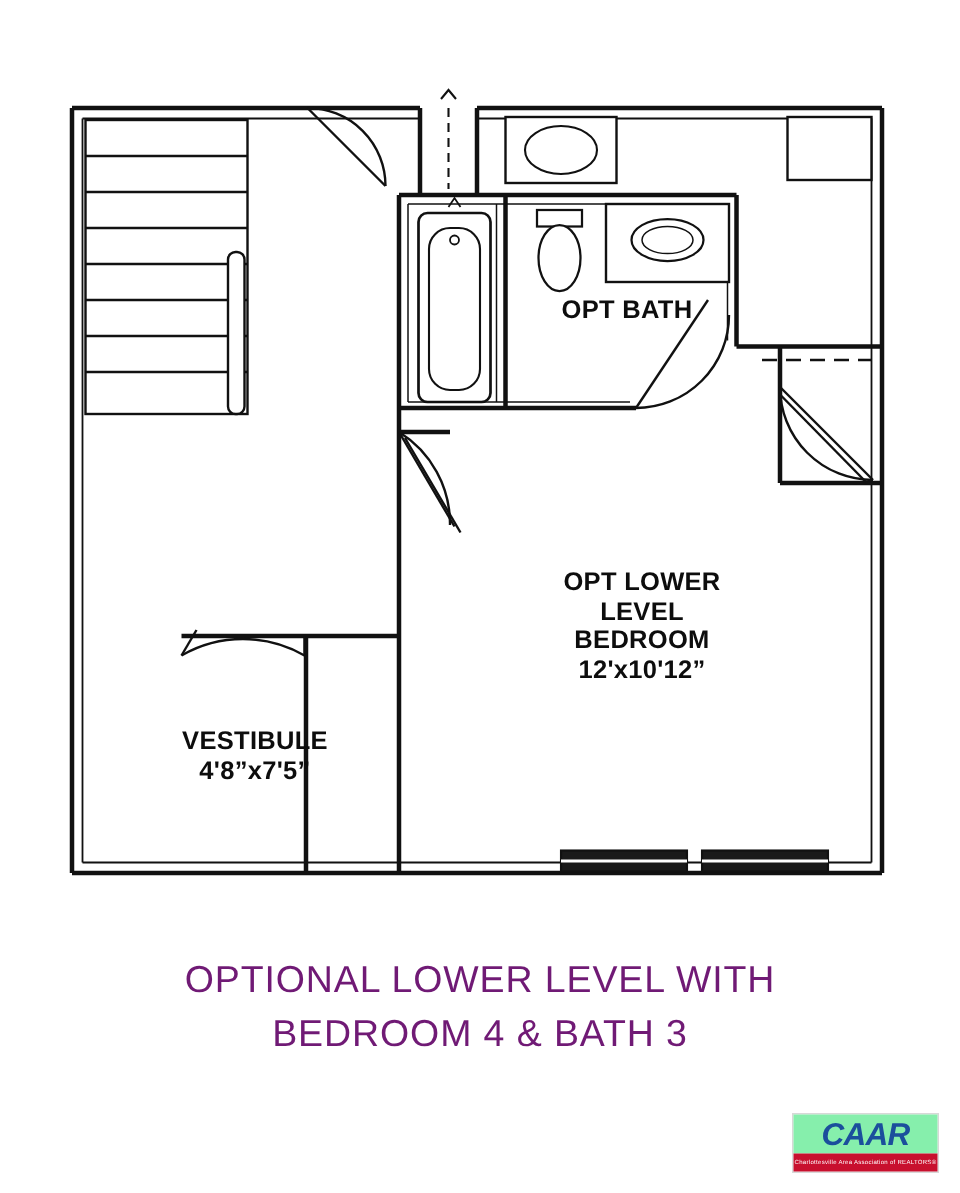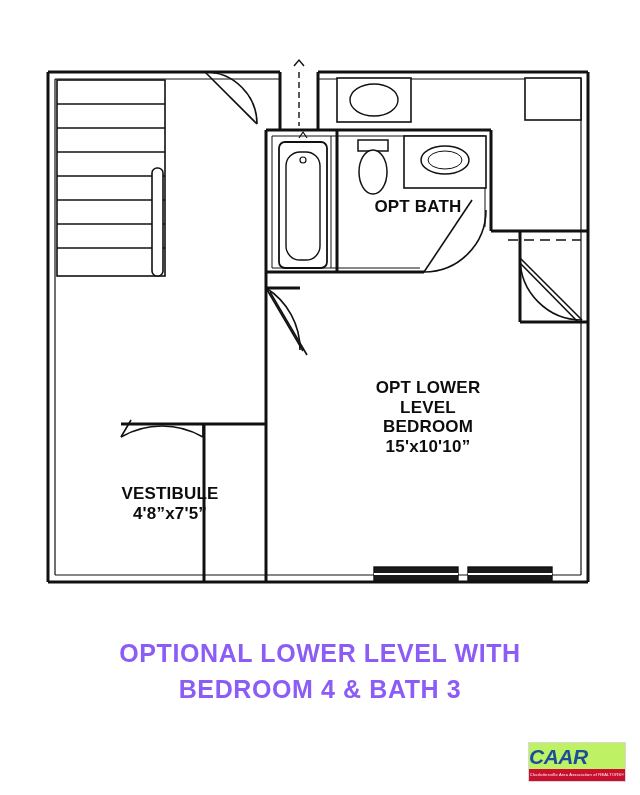--- a/index.html
+++ b/index.html
@@ -49,41 +49,42 @@
     width: 160px;
     font-size: 17px;
   }
   #plan-title {
     position: absolute;
     left: 20px;
     top: 636px;
     width: 600px;
     text-align: center;
     font-size: 25px;
-    font-weight: bold;
+    font-weight: normal;
     letter-spacing: 0.6px;
     line-height: 1.42;
-    color: #8b5cf6;
+    color: #701a75;
     white-space: pre-line;
   }
   #caar-logo {
     position: absolute;
     left: 528px;
     top: 742px;
     width: 98px;
     height: 40px;
     background: #ffffff;
     border: 1px solid #d8d8d8;
     box-sizing: border-box;
   }
   #caar-logo .caar-top {
     height: 26px;
-    background: #bef264;
+    background: #86efac;
     display: flex;
     align-items: center;
+    justify-content: center;
   }
   #caar-logo .caar-word {
     font-size: 21px;
     font-weight: bold;
     font-style: italic;
     letter-spacing: -0.5px;
     color: #1b4f9c;
     line-height: 1;
   }
   #caar-logo .caar-bar {
@@ -255,21 +256,21 @@
       <line x1="468" y1="574" x2="552" y2="574" stroke="#ffffff" stroke-width="2"></line>
     </g>
 
   </svg>
 
   <div class="room-label" id="label-opt-bath">OPT BATH</div>
 
   <div class="room-label" id="label-opt-bedroom">OPT LOWER
 LEVEL
 BEDROOM
-15'x10'10”</div>
+12'x10'12”</div>
 
   <div class="room-label" id="label-vestibule">VESTIBULE
 4'8”x7'5”</div>
 
   <div id="plan-title">OPTIONAL LOWER LEVEL WITH
 BEDROOM 4 &amp; BATH 3</div>
 
   <div id="caar-logo">
     <div class="caar-top">
       <span class="caar-word">CAAR</span>

